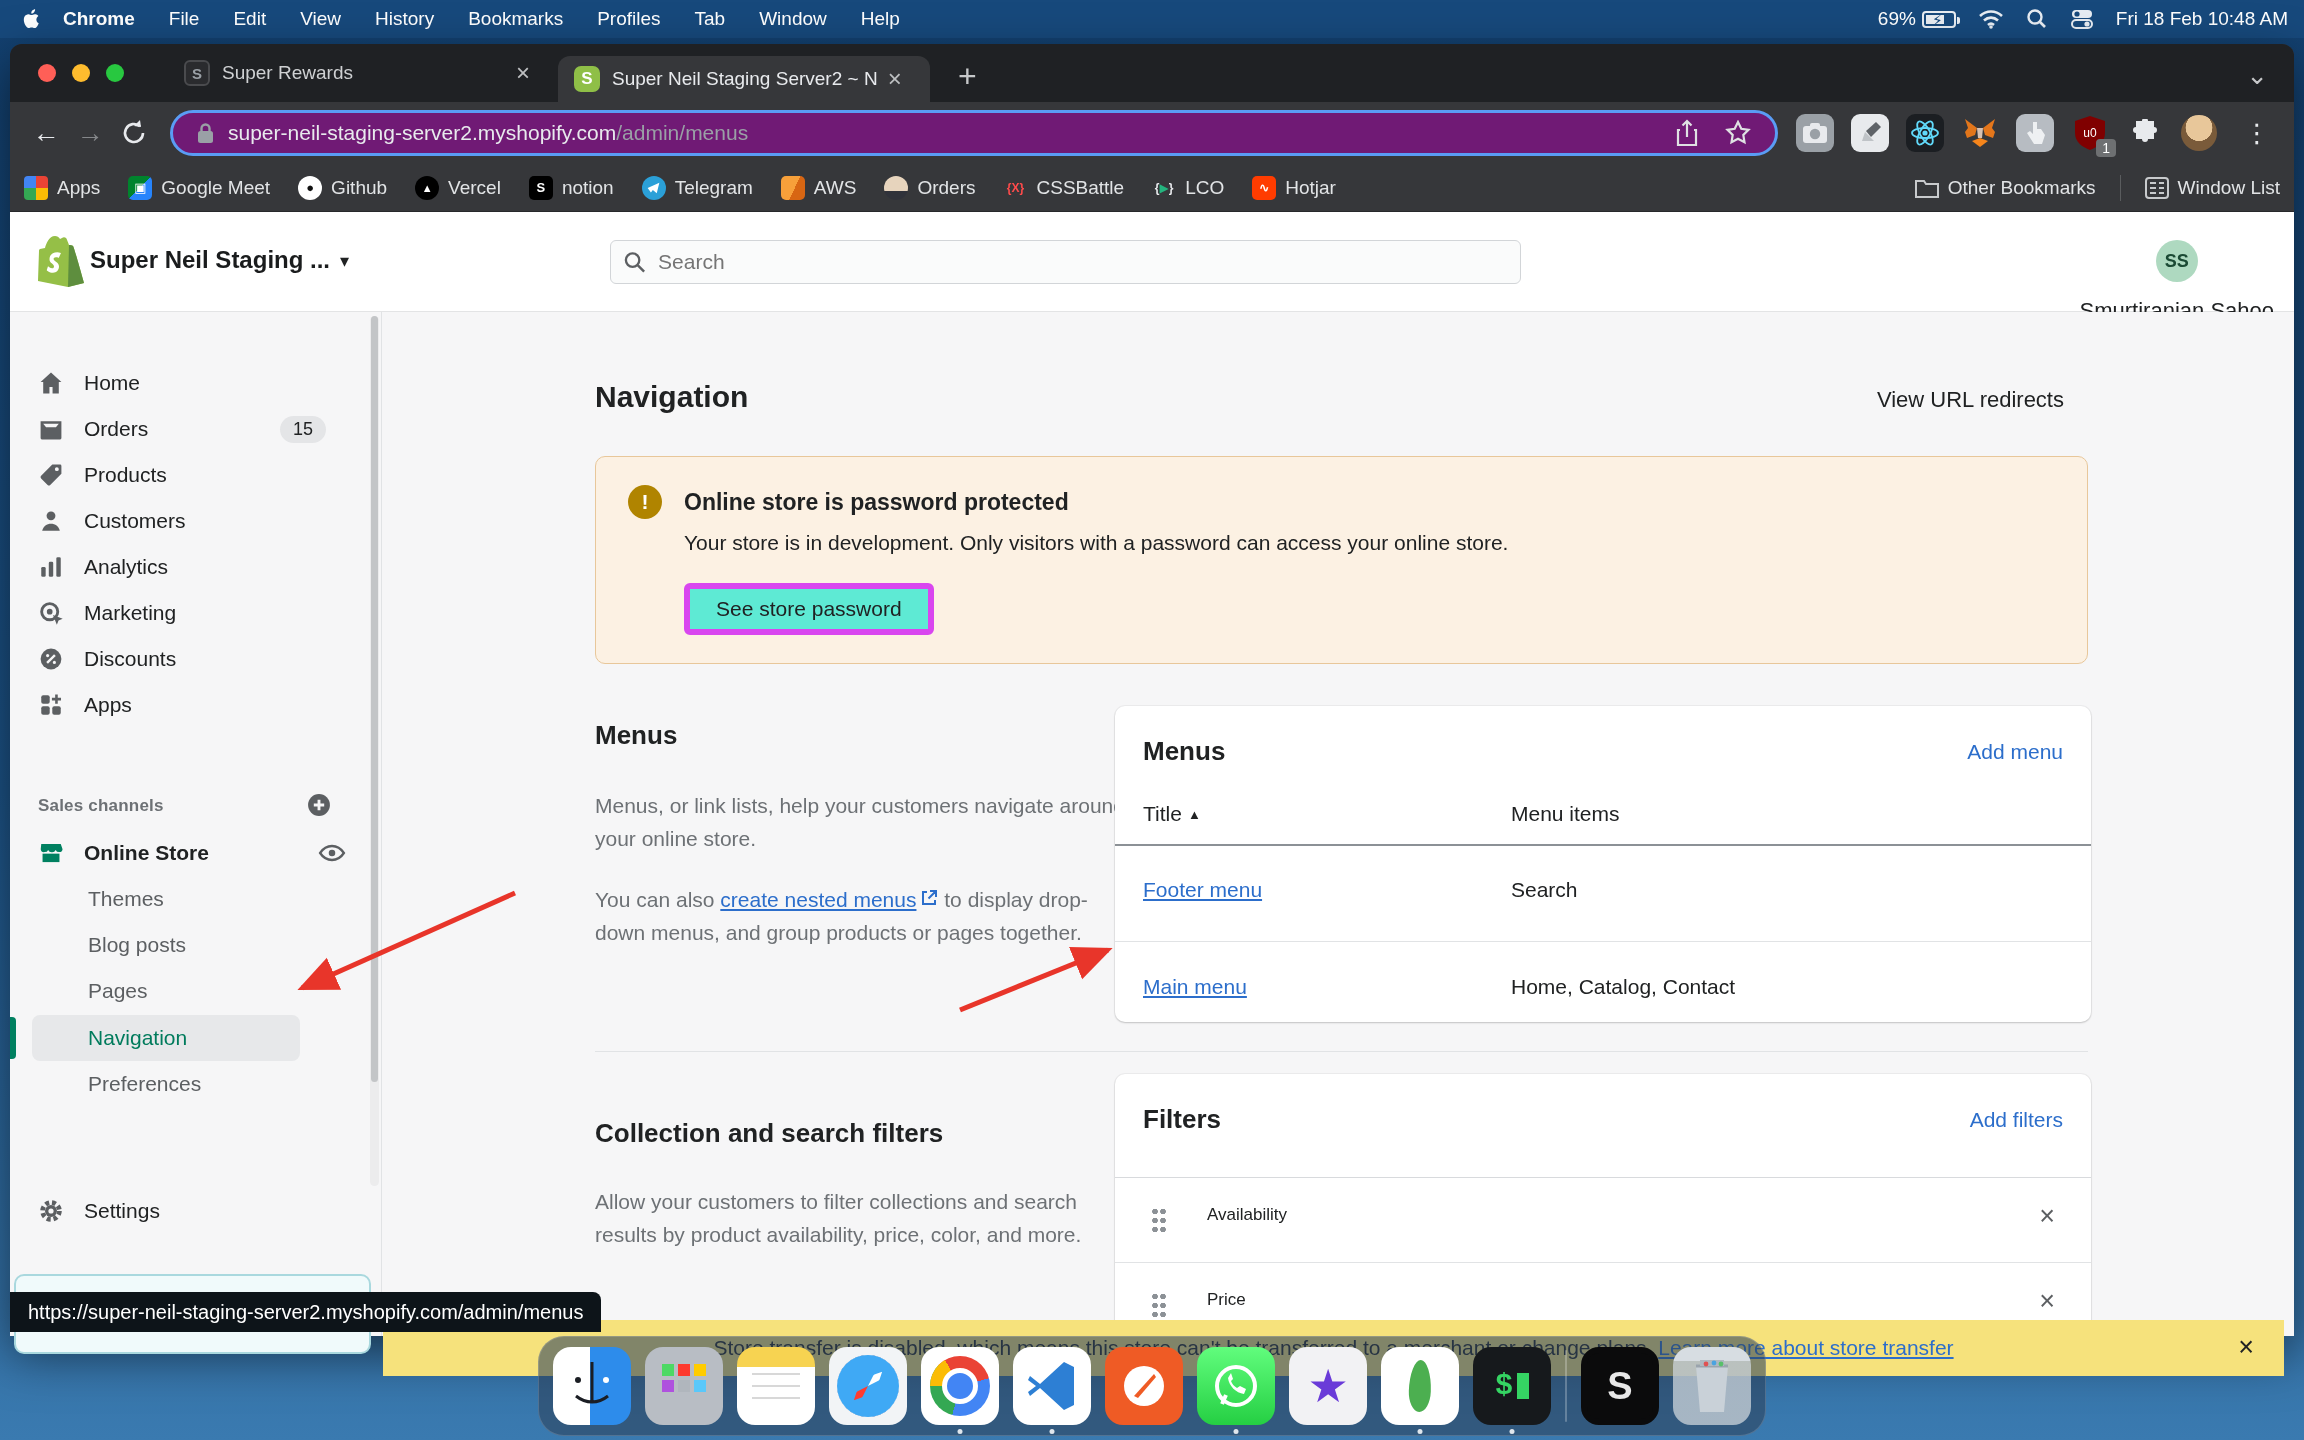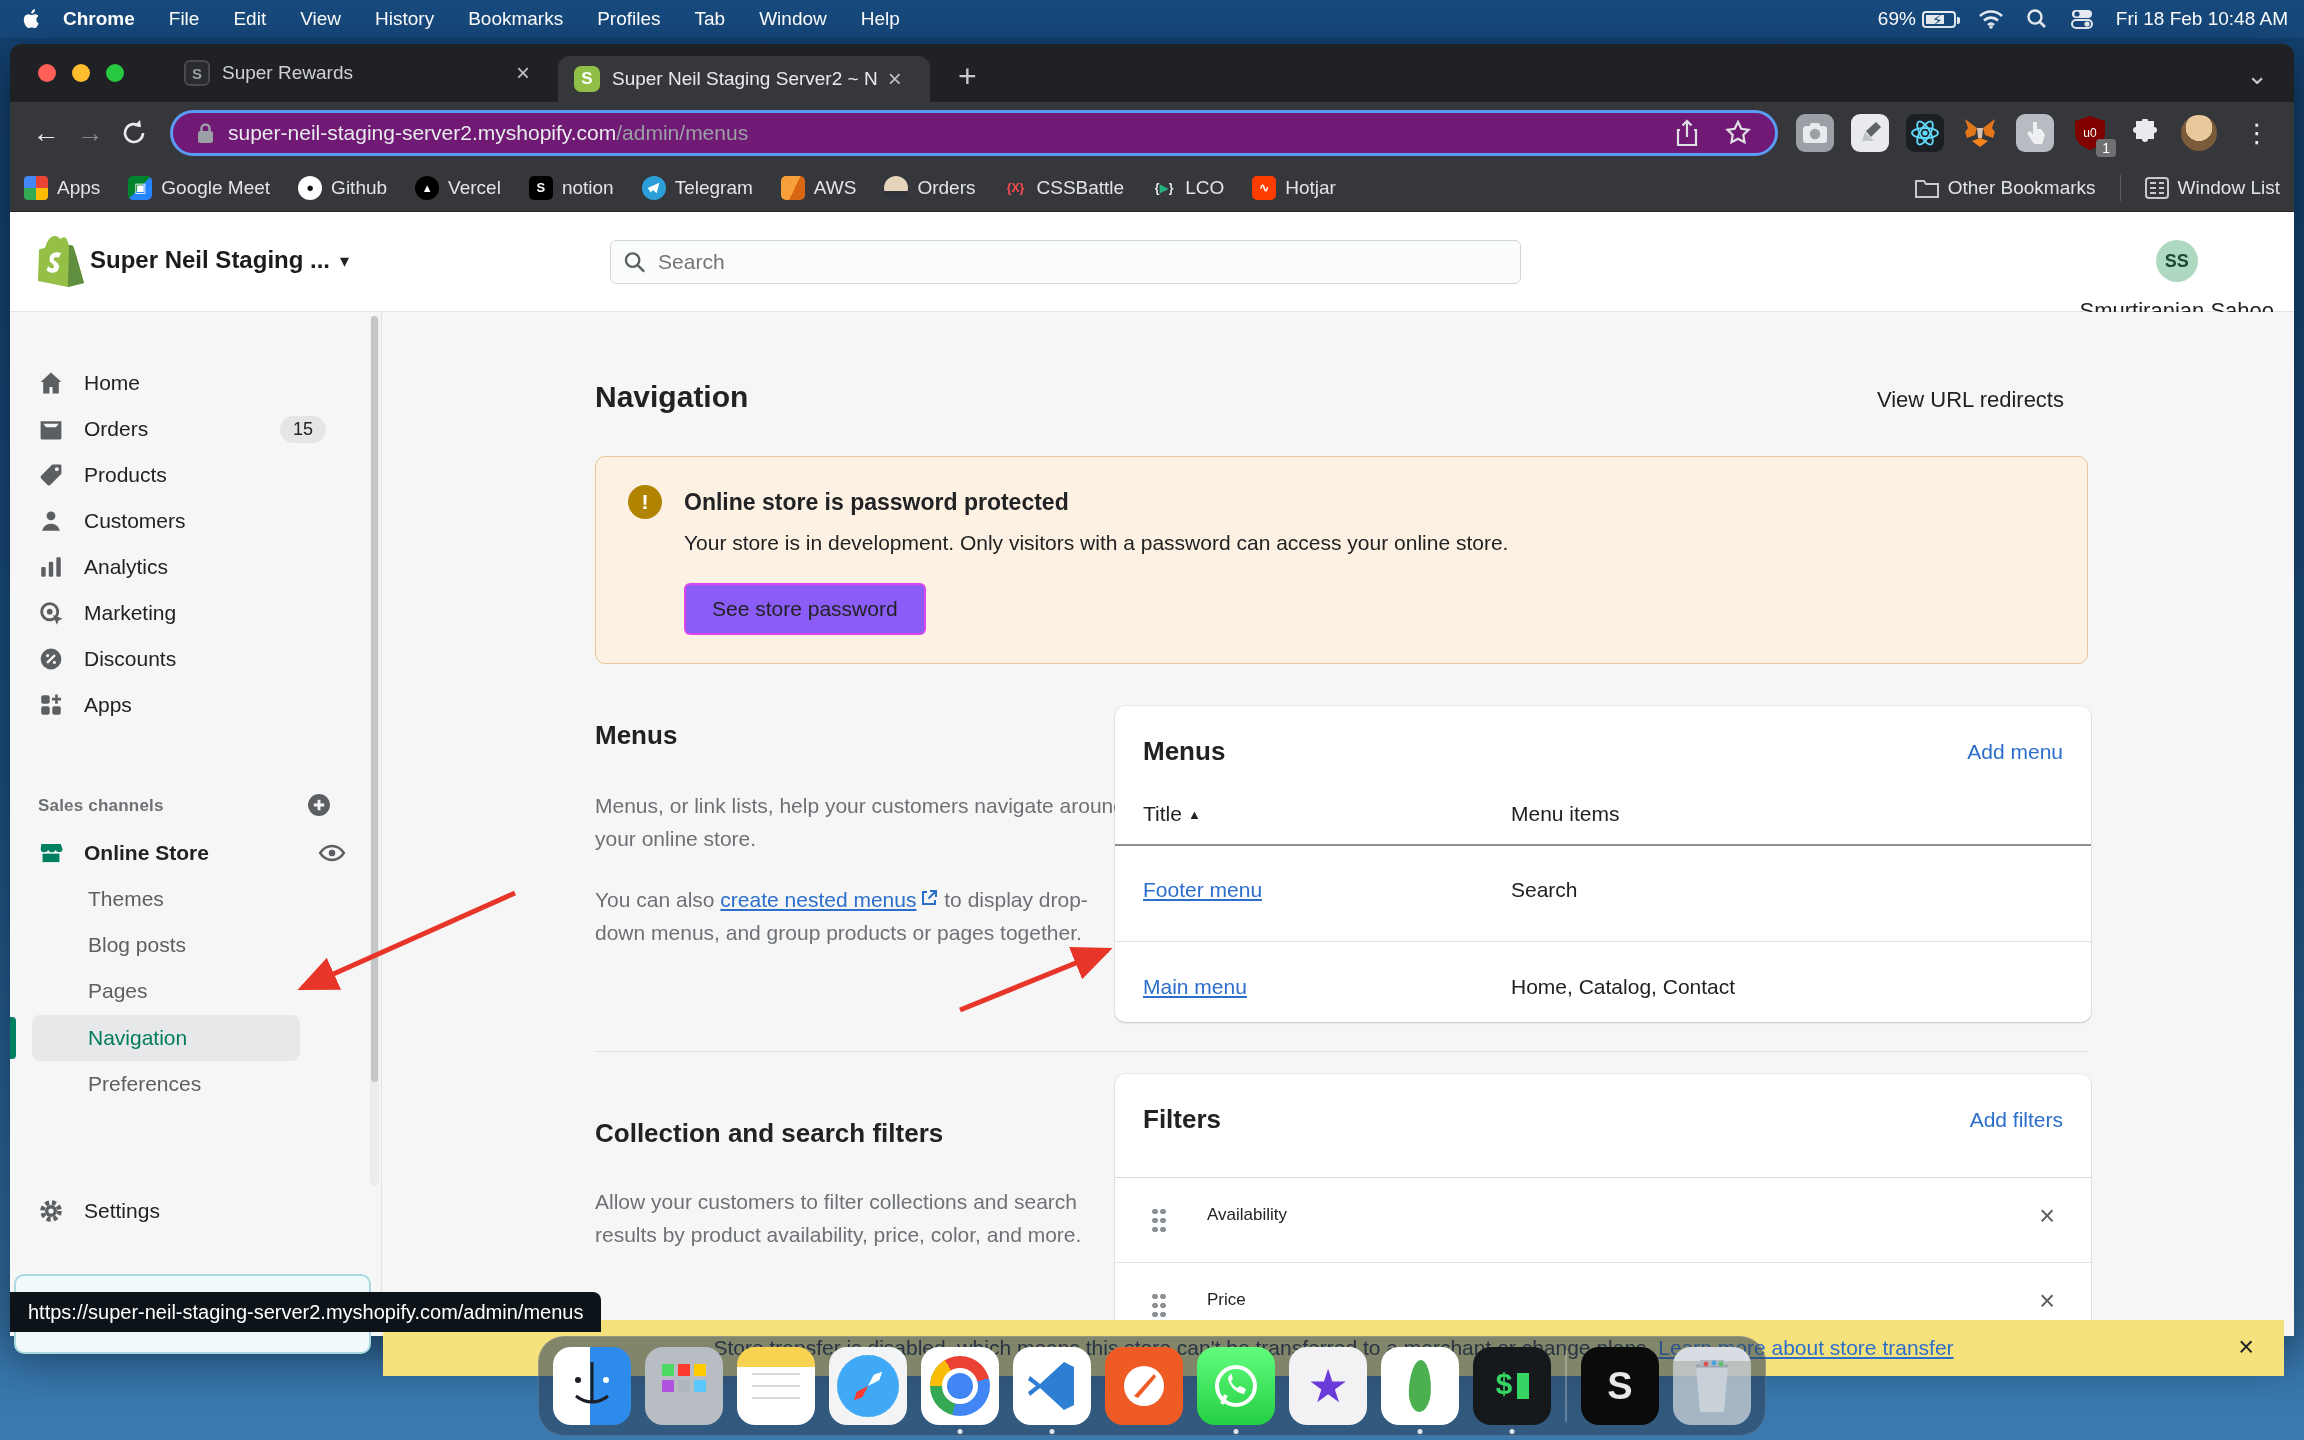--- a/index.html
+++ b/index.html
@@ -105,21 +105,21 @@
   #main { position:absolute; left:373px; top:268px; right:0; bottom:0; background:#f6f6f7; overflow:hidden; }
   .page-title { position:absolute; left:212px; top:68px; font-size:30px; font-weight:bold; color:#202223; }
   .secondary-action { position:absolute; right:230px; top:75px; font-size:22px; color:#202223; }
 
   .warn-banner { position:absolute; left:212px; top:144px; width:1493px; height:208px; background:#fcf1e3;
                  border:1px solid #e8c79a; border-radius:10px; }
   .warn-ico { position:absolute; left:32px; top:28px; width:34px; height:34px; border-radius:50%; background:#b08400; color:#fff;
               font-weight:bold; font-size:21px; display:flex; align-items:center; justify-content:center; }
   .warn-title { position:absolute; left:88px; top:32px; font-size:23px; font-weight:bold; color:#202223; }
   .warn-body { position:absolute; left:88px; top:74px; font-size:21px; color:#202223; }
-  .warn-btn { position:absolute; left:88px; top:126px; height:52px; padding:0 26px; background:#8b5cf6; border:2px solid #d946ef;
+  .warn-btn { position:absolute; left:88px; top:126px; height:52px; padding:0 26px; background:#5eead4; border:6px solid #d946ef;
               border-radius:6px; font-size:21px; color:#202223; display:flex; align-items:center; }
 
   .sec-h2 { font-size:26px; font-weight:bold; color:#202223; }
   .menus-left { position:absolute; left:212px; top:408px; width:540px; }
   .menus-left .sec-h2 { margin-bottom:38px; }
   .menus-left p { font-size:21px; color:#6d7175; line-height:33px; margin-bottom:28px; }
   a.blue { color:#2c6ecb; text-decoration:underline; }
   .ext-link-ico { display:inline-block; margin-left:4px; }
 
   .card { position:absolute; background:#fff; border-radius:10px; box-shadow:0 1px 2px rgba(0,0,0,.18), 0 0 0 1px rgba(0,0,0,.04); }

